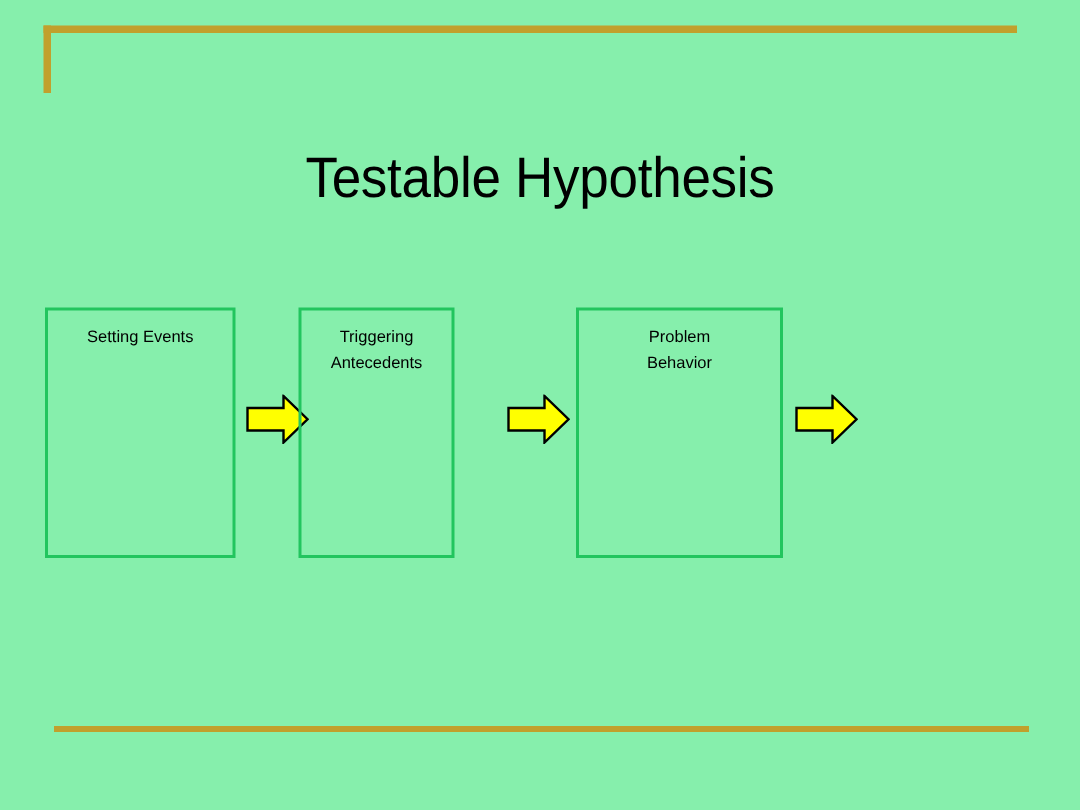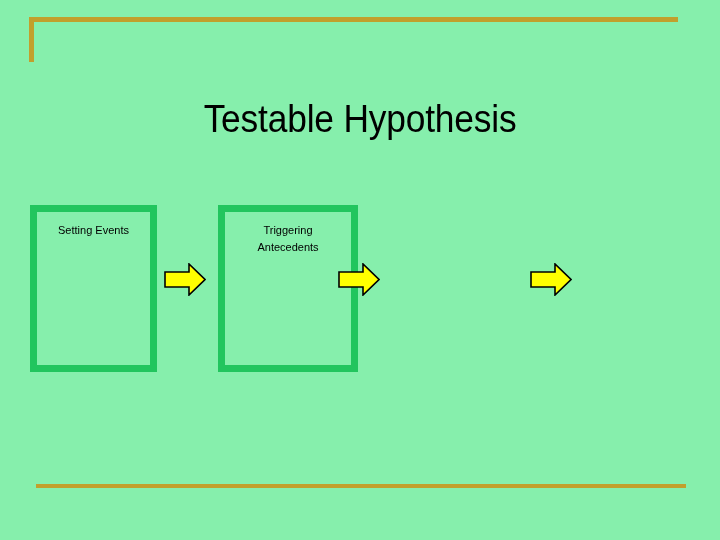--- a/index.html
+++ b/index.html
@@ -61,39 +61,39 @@
     transform: scaleX(0.93);
     transform-origin: center top;
     white-space: nowrap;
   }
 
   
   .flow-box {
     position: absolute;
     top: 205px;
     height: 167px;
-    border: 7px solid #22c55e;
+    border: 2px solid #22c55e;
     box-sizing: border-box;
     background: transparent;
   }
   .flow-box-label {
     position: absolute;
     left: 0;
     right: 0;
     top: 10px;
     text-align: center;
     font-family: "Liberation Sans", sans-serif;
     font-size: 11px;
     line-height: 17px;
     color: #000000;
     white-space: pre-line;
   }
 
   .box-1 { left: 30px;  width: 127px; }
-  .box-2 { left: 218px; width: 140px; }
+  .box-2 { left: 199px; width: 104px; }
   .box-3 { left: 384px; width: 138px; }
   .box-4 { left: 570px; width: 127px; }
 
   
   .flow-arrow {
     position: absolute;
     top: 263px;
     width: 42px;
     height: 33px;
   }
@@ -128,20 +128,24 @@
     <div class="flow-box-label">Triggering
 Antecedents</div>
   </div>
 
   <div class="flow-arrow arrow-2">
     <svg viewBox="0 0 42 33" xmlns="http://www.w3.org/2000/svg">
       <polygon points="1,9 25,9 25,1 41,16.5 25,32 25,24 1,24" fill="#FFFF00" stroke="#000000" stroke-width="1.6" stroke-linejoin="miter"></polygon>
     </svg>
   </div>
 
+  <div class="flow-box box-3">
+    <div class="flow-box-label">Problem
+Behavior</div>
+  </div>
 
   <div class="flow-arrow arrow-3">
     <svg viewBox="0 0 42 33" xmlns="http://www.w3.org/2000/svg">
       <polygon points="1,9 25,9 25,1 41,16.5 25,32 25,24 1,24" fill="#FFFF00" stroke="#000000" stroke-width="1.6" stroke-linejoin="miter"></polygon>
     </svg>
   </div>
 
 
 </div>
 

